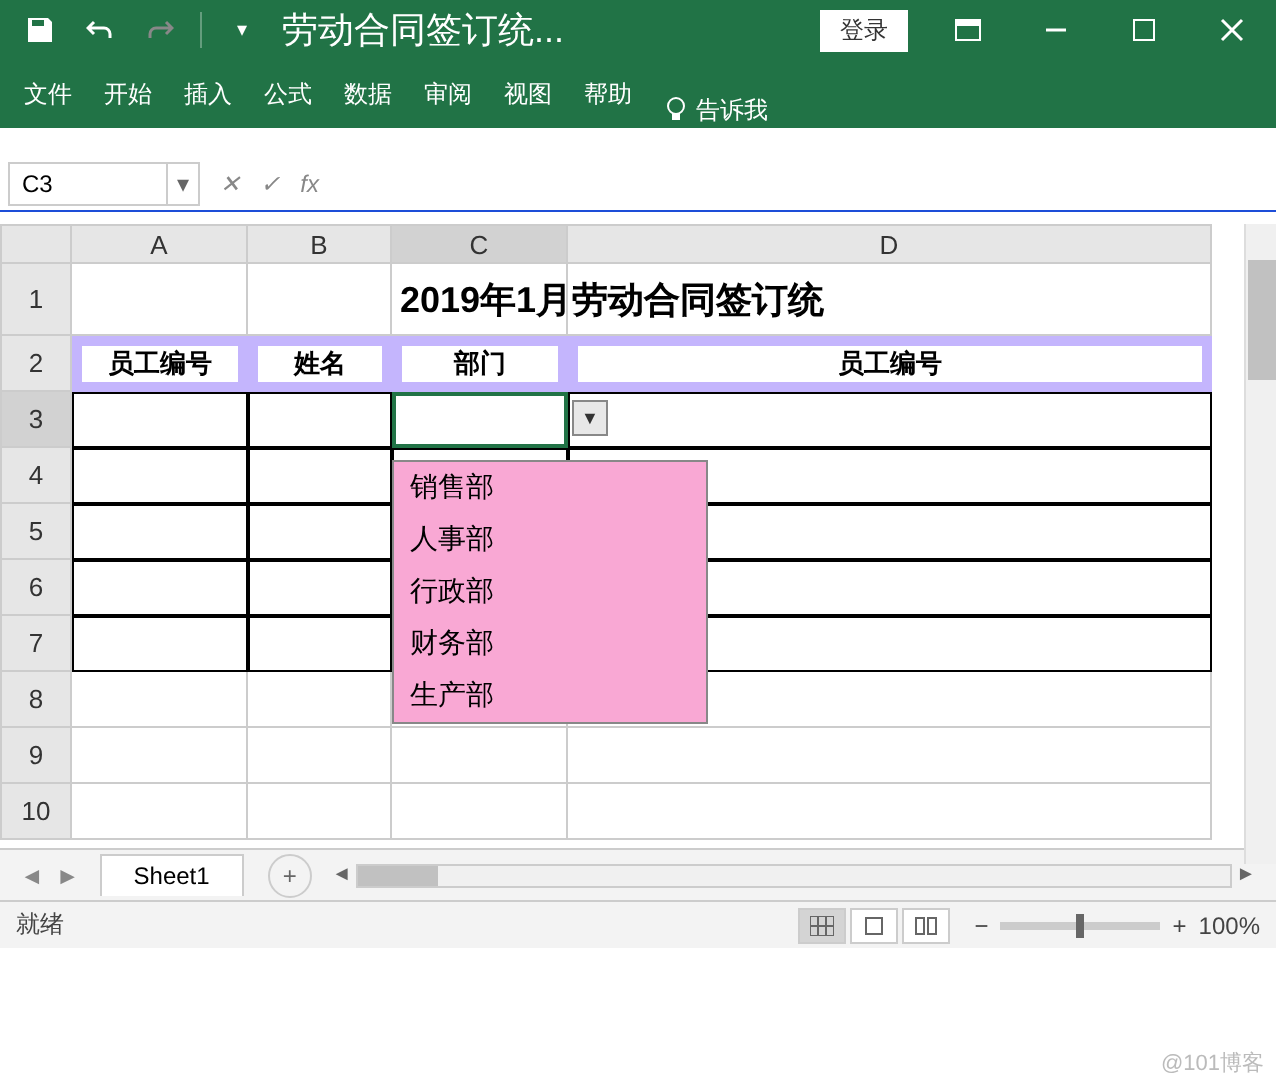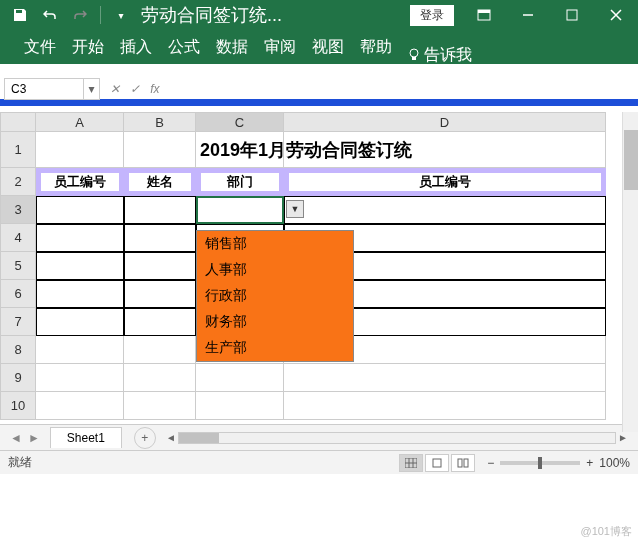--- a/index.html
+++ b/index.html
@@ -5,25 +5,25 @@
 * { box-sizing: border-box; margin: 0; padding: 0; font-family: "Microsoft YaHei", Arial, sans-serif; }
 body { background: #fff; width: 638px; height: 543px; overflow: hidden; position: relative; }
 .titlebar { background: #217346; height: 30px; display: flex; align-items: center; color: #fff; font-size: 12px; }
 .qat { display: flex; align-items: center; gap: 6px; padding: 0 8px; }
 .qat-btn { width: 24px; height: 24px; display: flex; align-items: center; justify-content: center; cursor: pointer; }
 .qat-sep { width: 1px; height: 18px; background: rgba(255,255,255,0.3); margin: 0 2px; }
 .doc-title { flex: 1; text-align: left; font-size: 18px; }
 .login-btn { background: #fff; color: #333; padding: 2px 10px; font-size: 12px; margin-right: 8px; cursor: pointer; }
 .win-btns { display: flex; }
 .win-btn { width: 44px; height: 30px; display: flex; align-items: center; justify-content: center; cursor: pointer; }
-.ribbon { background: #217346; height: 34px; display: flex; align-items: center; color: #fff; font-size: 16px; padding: 0 16px; }
+.ribbon { background: #217346; height: 34px; display: flex; align-items: center; color: #fff; font-size: 12px; padding: 0 4px; }
 .ribbon-tab { padding: 6px 8px; cursor: pointer; }
 .tell-me { display: flex; align-items: center; gap: 4px; padding: 6px 8px; cursor: pointer; margin-top: 16px; }
 .share-btn { display: flex; align-items: center; gap: 4px; padding: 6px 8px; margin-left: auto; cursor: pointer; }
-.formula-bar { display: flex; align-items: center; height: 28px; background: #fff; border-bottom: 7px solid #1d4ed8; font-size: 12px; margin-top: 14px; }
+.formula-bar { display: flex; align-items: center; height: 28px; background: #fff; border-bottom: 1px solid #1d4ed8; font-size: 12px; margin-top: 14px; }
 .name-box { width: 80px; padding: 0 6px; border: 1px solid #ccc; height: 22px; display: flex; align-items: center; margin-left: 4px; }
 .name-dd { width: 16px; height: 22px; border: 1px solid #ccc; border-left: none; display: flex; align-items: center; justify-content: center; color: #666; cursor: pointer; }
 .fx-btns { display: flex; align-items: center; margin-left: 10px; gap: 10px; color: #888; }
 .fx-btn { cursor: pointer; font-style: italic; }
 .fx-input { flex: 1; padding: 0 8px; height: 22px; }
 .grid-area { position: relative; background: #fff; margin-top: 6px; }
 .col-headers { display: flex; height: 20px; }
 .corner { width: 36px; border: 1px solid #ccc; background: #e6e6e6; }
 .col-h { border: 1px solid #ccc; border-left: none; background: #e6e6e6; display: flex; align-items: center; justify-content: center; font-size: 13px; color: #333; }
 .col-h.sel { background: #d2d2d2; }
@@ -32,21 +32,21 @@
 .row { display: flex; height: 28px; }
 .row-h { width: 36px; border: 1px solid #ccc; border-top: none; background: #e6e6e6; display: flex; align-items: center; justify-content: center; font-size: 13px; color: #333; }
 .row-h.sel { background: #d2d2d2; }
 .cell { border: 1px solid #ccc; border-left: none; border-top: none; display: flex; align-items: center; justify-content: center; font-size: 13px; }
 .cell.bold { font-weight: bold; border: 5px solid #c4b5fd; }
 .cell.tbl { border: 1px solid #000; }
 .title-cell { font-size: 18px; font-weight: bold; justify-content: flex-start; padding-left: 4px; white-space: nowrap; overflow: visible; }
 .row1 { height: 36px; }
 .sel-cell { border: 2px solid #217346 !important; position: relative; }
 .dd-handle { position: absolute; right: -22px; top: 2px; width: 18px; height: 18px; border: 1px solid #888; background: #e8e8e8; display: flex; align-items: center; justify-content: center; cursor: pointer; font-size: 9px; color: #333; }
-.dropdown { position: absolute; left: 196px; top: 118px; width: 158px; background: #f97316; border: 1px solid #888; z-index: 10; font-size: 14px; }
+.dropdown { position: absolute; left: 196px; top: 118px; width: 158px; background: #f9a8d4; border: 1px solid #888; z-index: 10; font-size: 14px; }
 .dd-item { padding: 4px 8px; cursor: pointer; }
 .vscroll { position: absolute; right: 0; top: 0; width: 16px; height: 320px; background: #f0f0f0; border-left: 1px solid #ddd; }
 .vthumb { width: 14px; height: 60px; background: #c1c1c1; margin: 18px 1px; }
 .sheet-tabs { display: flex; align-items: center; height: 26px; background: #f3f3f3; border-top: 1px solid #ccc; font-size: 12px; margin-top: 4px; }
 .nav-arrows { display: flex; gap: 6px; padding: 0 10px; color: #888; }
 .nav-arrow { cursor: pointer; }
 .sheet-tab { background: #fff; border: 1px solid #ccc; border-bottom: none; padding: 3px 16px; cursor: pointer; }
 .add-sheet { width: 22px; height: 22px; border: 1px solid #ccc; border-radius: 50%; display: flex; align-items: center; justify-content: center; margin-left: 12px; cursor: pointer; color: #666; }
 .hscroll { flex: 1; display: flex; align-items: center; margin: 0 8px; }
 .hbar { height: 12px; background: #f0f0f0; border: 1px solid #ccc; flex: 1; position: relative; }

